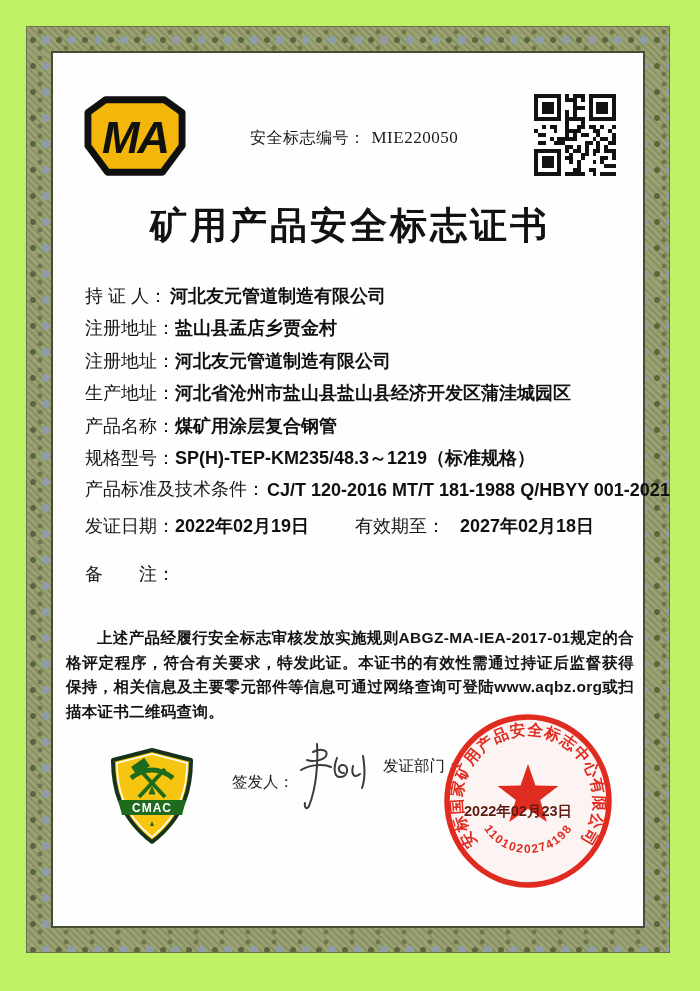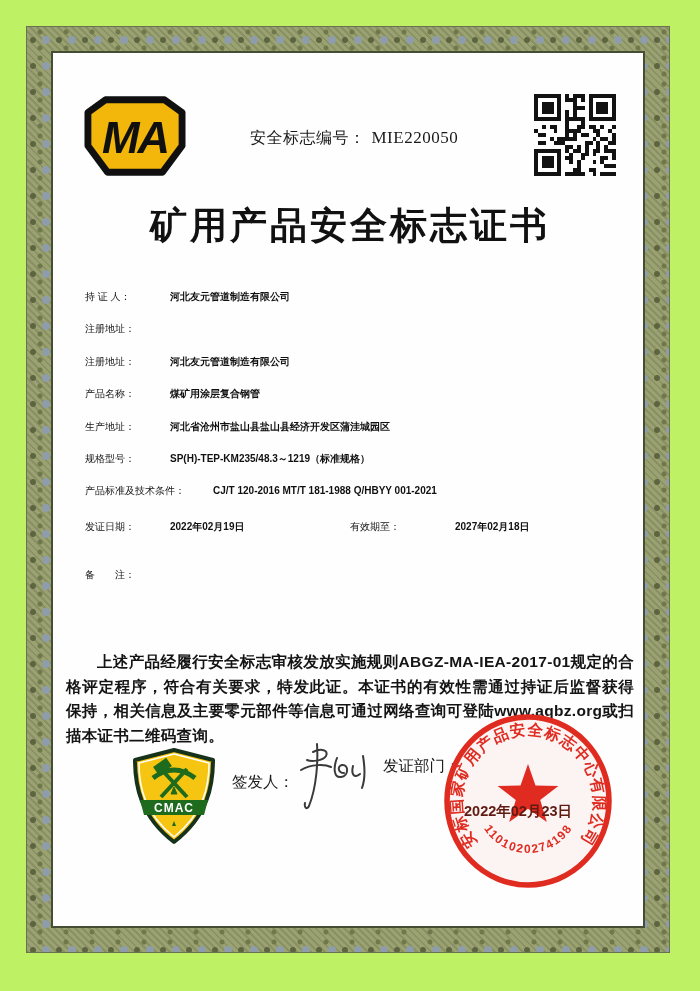--- a/index.html
+++ b/index.html
@@ -21,35 +21,35 @@
   .content{position:absolute;left:0;top:0;width:700px;height:991px;}
 
   .ma-logo{position:absolute;left:84px;top:94px;width:102px;height:84px;}
   .certno{position:absolute;left:250px;top:128px;font-size:16px;letter-spacing:.5px;white-space:nowrap;}
   .certno .num{font-family:"Liberation Serif",serif;font-size:17px;margin-left:6px;}
   .qr{position:absolute;left:534px;top:94px;width:82px;height:82px;}
 
   .title{position:absolute;left:0;top:201px;width:700px;text-align:center;
     font-family:"Liberation Serif",serif;font-weight:900;font-size:37px;letter-spacing:3px;color:#111;}
 
-  .fields{position:absolute;left:85px;top:286px;width:532px;font-size:10px;}
+  .fields{position:absolute;left:85px;top:286px;width:532px;font-size:18px;}
   .row{display:flex;height:32.4px;align-items:flex-start;line-height:21px;}
   .f-label{flex:0 0 85px;white-space:pre;color:#161616;}
-  .f-label.wide{flex:0 0 auto;margin-right:28px;}
+  .f-label.wide{flex:0 0 auto;margin-right:2px;font-family:Liberation Mono, monospace;}
   .f-value{font-weight:700;white-space:nowrap;color:#101010;}
   .row.dates{margin-top:3px;}
   .row.dates .f-value{flex:0 0 180px;}
   .row.dates .f-label2{flex:0 0 105px;white-space:pre;}
   .row.remark{margin-top:16px;}
 
-  .statement{position:absolute;left:66px;top:650px;width:568px;
+  .statement{position:absolute;left:66px;top:626px;width:568px;
     font-size:15.5px;font-weight:700;line-height:24.5px;text-align:justify;
     text-indent:2em;color:#141414;letter-spacing:.3px;}
 
-  .cmac{position:absolute;left:129px;top:747px;width:90px;height:98px;}
+  .cmac{position:absolute;left:107px;top:747px;width:90px;height:98px;}
   .signer-label{position:absolute;left:232px;top:772px;font-size:15.5px;}
   .signature{position:absolute;left:293px;top:740px;width:85px;height:78px;}
   .dept-label{position:absolute;left:383px;top:756px;font-size:15.5px;}
   .seal{position:absolute;left:442px;top:713px;width:172px;height:178px;}
 </style>
 </head>
 <body>
 
 <div class="page">
   <div class="frame">
@@ -93,32 +93,33 @@
 
     <div class="title">矿用产品安全标志证书</div>
 
     <div class="fields">
       <div class="row">
         <span class="f-label">持 证 人：</span>
         <span class="f-value">河北友元管道制造有限公司</span>
       </div>
       <div class="row">
         <span class="f-label">注册地址：</span>
+        <span class="f-value">盐山县孟店乡贾金村</span>
       </div>
       <div class="row">
         <span class="f-label">注册地址：</span>
         <span class="f-value">河北友元管道制造有限公司</span>
       </div>
       <div class="row">
+        <span class="f-label">生产地址：</span>
+        <span class="f-value">河北省沧州市盐山县盐山县经济开发区蒲洼城园区</span>
+      </div>
+      <div class="row">
         <span class="f-label">产品名称：</span>
         <span class="f-value">煤矿用涂层复合钢管</span>
-      </div>
-      <div class="row">
-        <span class="f-label">生产地址：</span>
-        <span class="f-value">河北省沧州市盐山县盐山县经济开发区蒲洼城园区</span>
       </div>
       <div class="row">
         <span class="f-label">规格型号：</span>
         <span class="f-value">SP(H)-TEP-KM235/48.3～1219（标准规格）</span>
       </div>
       <div class="row">
         <span class="f-label wide">产品标准及技术条件：</span>
         <span class="f-value">CJ/T 120-2016 MT/T 181-1988 Q/HBYY 001-2021</span>
       </div>
       <div class="row dates">

